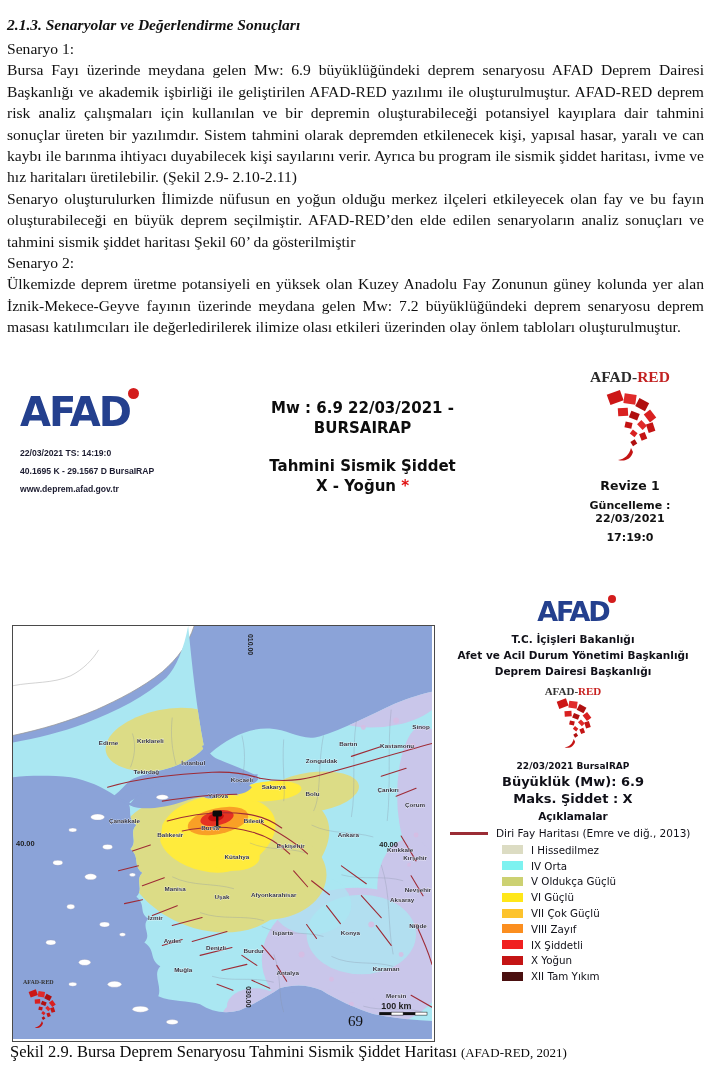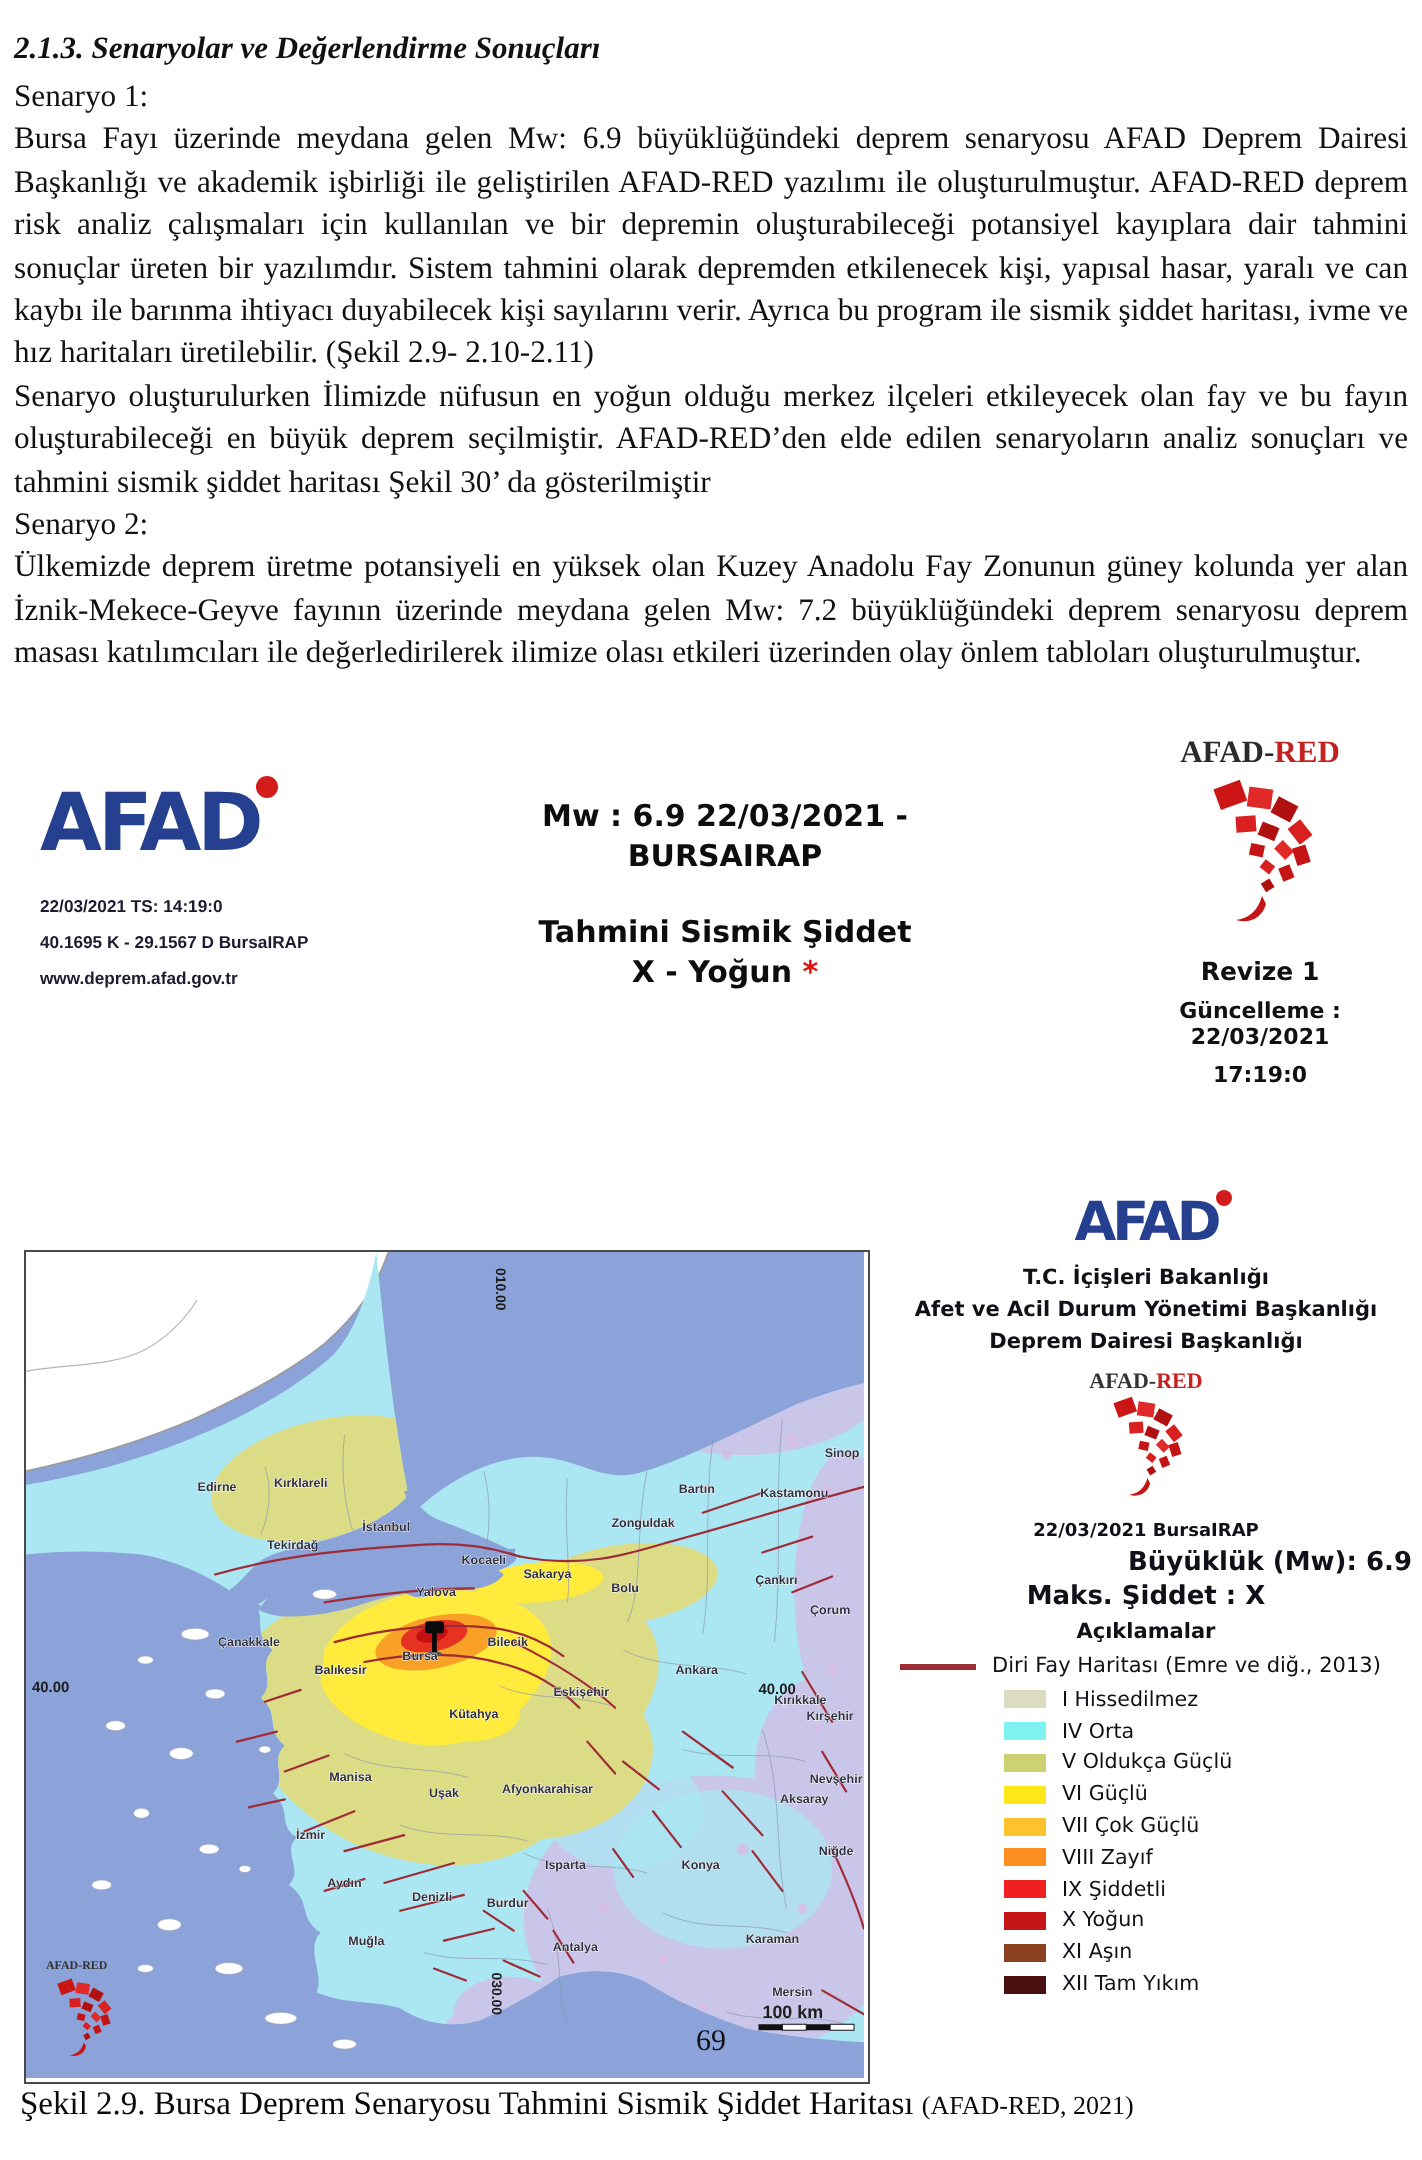--- a/index.html
+++ b/index.html
@@ -30,21 +30,21 @@
   #sh-right .upd{font-weight:bold;font-size:11px;color:#111;margin-top:6px;}
   
   #map-wrap{position:absolute;left:12px;top:625px;width:421px;height:415px;border:1px solid #4a4a4a;background:#fff;}
   #info-panel{position:absolute;left:440px;top:598px;width:266px;text-align:center;
               font-family:"DejaVu Sans",sans-serif;color:#101018;}
   #info-panel .org{font-weight:bold;font-size:10.5px;line-height:16px;margin-top:6px;}
   #info-panel .afadred-small{font-family:"Liberation Serif",serif;font-weight:bold;font-size:11px;
                              color:#333;margin-top:6px;}
   #info-panel .afadred-small .red{color:#c8201f;}
   #info-panel .event{font-weight:bold;font-size:9px;margin-top:4px;}
-  #info-panel .mag{font-weight:bold;font-size:13px;margin-top:3px;text-align:right;}
+  #info-panel .mag{font-weight:bold;font-size:13px;margin-top:3px;}
   #info-panel .mxi{font-weight:bold;font-size:13px;margin-top:2px;}
   #info-panel .leg-title{font-weight:bold;font-size:10.5px;margin-top:4px;}
   #fault-row{display:flex;align-items:center;justify-content:flex-start;margin:5px 0 3px 10px;}
   #fault-swatch{width:38px;height:0;border-top:3px solid #9b2d35;margin-right:8px;}
   #fault-row .lbl{font-size:10.5px;color:#101018;}
   #legend{margin-left:62px;text-align:left;}
   .leg-row{display:flex;align-items:center;height:15.8px;}
   .leg-swatch{width:21px;height:9px;margin-right:8px;flex:0 0 auto;}
   .leg-label{font-size:10.3px;color:#101018;white-space:nowrap;}
   
@@ -79,21 +79,21 @@
   </defs>
 </svg>
 
 <div id="page">
 
   <div id="heading">2.1.3. Senaryolar ve Değerlendirme Sonuçları</div>
 
   <div id="bodytext">
     <div class="plain">Senaryo 1:</div>
     <div class="para">Bursa Fayı üzerinde meydana gelen Mw: 6.9 büyüklüğündeki deprem senaryosu AFAD Deprem Dairesi Başkanlığı ve akademik işbirliği ile geliştirilen AFAD-RED yazılımı ile oluşturulmuştur. AFAD-RED  deprem risk analiz çalışmaları için kullanılan ve bir depremin oluşturabileceği potansiyel kayıplara dair tahmini sonuçlar üreten bir yazılımdır. Sistem tahmini olarak depremden etkilenecek kişi, yapısal hasar, yaralı ve can kaybı ile barınma ihtiyacı duyabilecek kişi sayılarını verir. Ayrıca bu program ile sismik şiddet haritası, ivme ve hız haritaları üretilebilir. (Şekil 2.9- 2.10-2.11)</div>
-    <div class="para">Senaryo oluşturulurken İlimizde nüfusun en yoğun olduğu merkez ilçeleri etkileyecek olan fay ve bu fayın oluşturabileceği en büyük deprem seçilmiştir.  AFAD-RED’den elde edilen senaryoların analiz sonuçları ve tahmini sismik şiddet haritası Şekil 30’ da gösterilmiştir</div>
+    <div class="para">Senaryo oluşturulurken İlimizde nüfusun en yoğun olduğu merkez ilçeleri etkileyecek olan fay ve bu fayın oluşturabileceği en büyük deprem seçilmiştir.  AFAD-RED’den elde edilen senaryoların analiz sonuçları ve tahmini sismik şiddet haritası Şekil 60’ da gösterilmiştir</div>
     <div class="plain">Senaryo 2:</div>
     <div class="para">Ülkemizde deprem üretme potansiyeli en yüksek olan Kuzey Anadolu Fay Zonunun güney kolunda yer alan İznik-Mekece-Geyve fayının üzerinde meydana gelen Mw: 7.2 büyüklüğündeki deprem senaryosu deprem masası katılımcıları ile değerledirilerek ilimize olası etkileri üzerinden olay önlem tabloları oluşturulmuştur.</div>
   </div>
 
   <div id="sh-left">
     <span class="afad-logo" style="font-size:40px;">
       <span>AFAD</span>
       <span class="crescent" style="width:11px;height:11px;top:-4px;right:-9px;"></span>
     </span>
     <div class="sub">
@@ -397,24 +397,20 @@
         </div>
         <div class="leg-row">
           <span class="leg-swatch" style="background: rgb(240, 32, 32);"></span>
           <span class="leg-label">IX Şiddetli</span>
         </div>
         <div class="leg-row">
           <span class="leg-swatch" style="background: rgb(196, 20, 20);"></span>
           <span class="leg-label">X Yoğun</span>
         </div>
         <div class="leg-row">
-          <span class="leg-swatch" style="background: rgb(140, 65, 33);"></span>
-          <span class="leg-label">XI Aşın</span>
-        </div>
-        <div class="leg-row">
           <span class="leg-swatch" style="background: rgb(74, 15, 15);"></span>
           <span class="leg-label">XII Tam Yıkım</span>
         </div>
       </div>
   </div>
 
   <div id="caption">
     <span>Şekil 2.9. Bursa Deprem Senaryosu Tahmini Sismik Şiddet Haritası </span><span class="suffix">(AFAD-RED, 2021)</span>
   </div>
 

